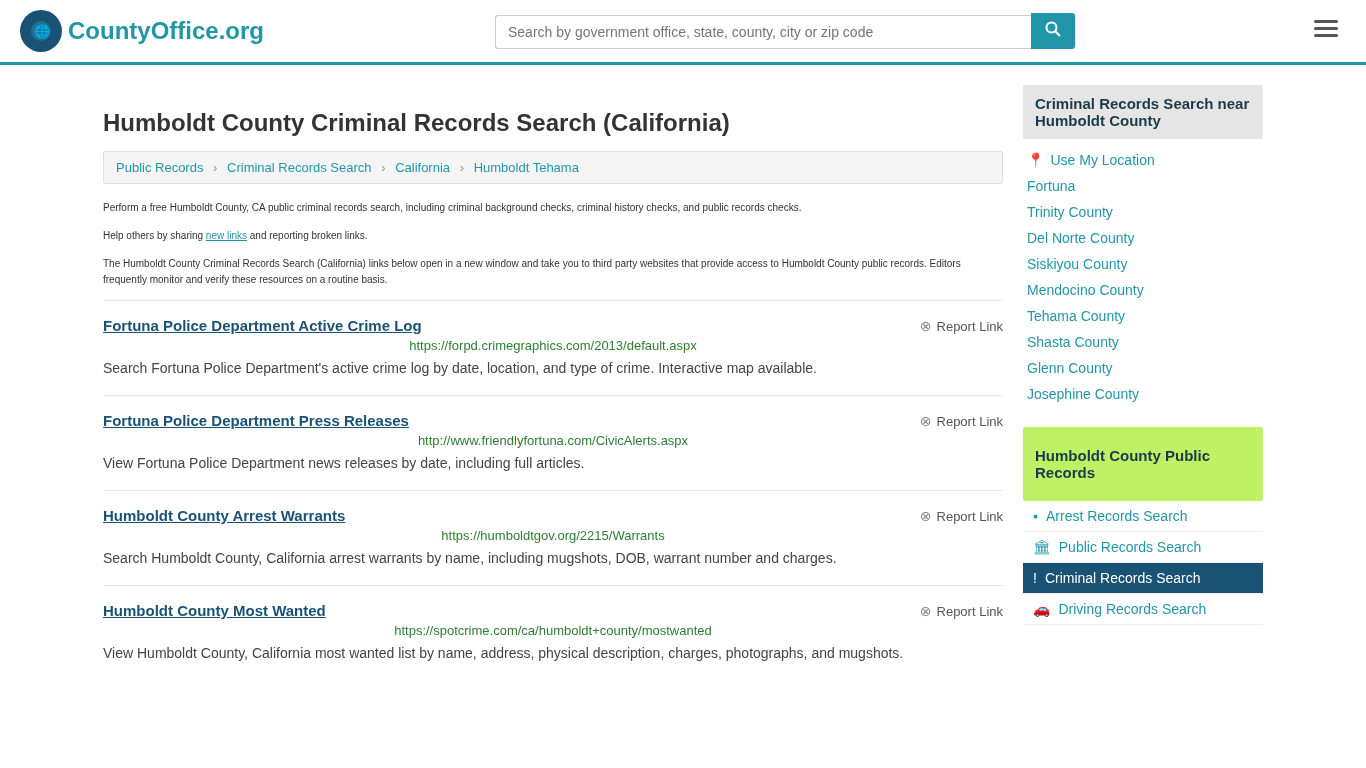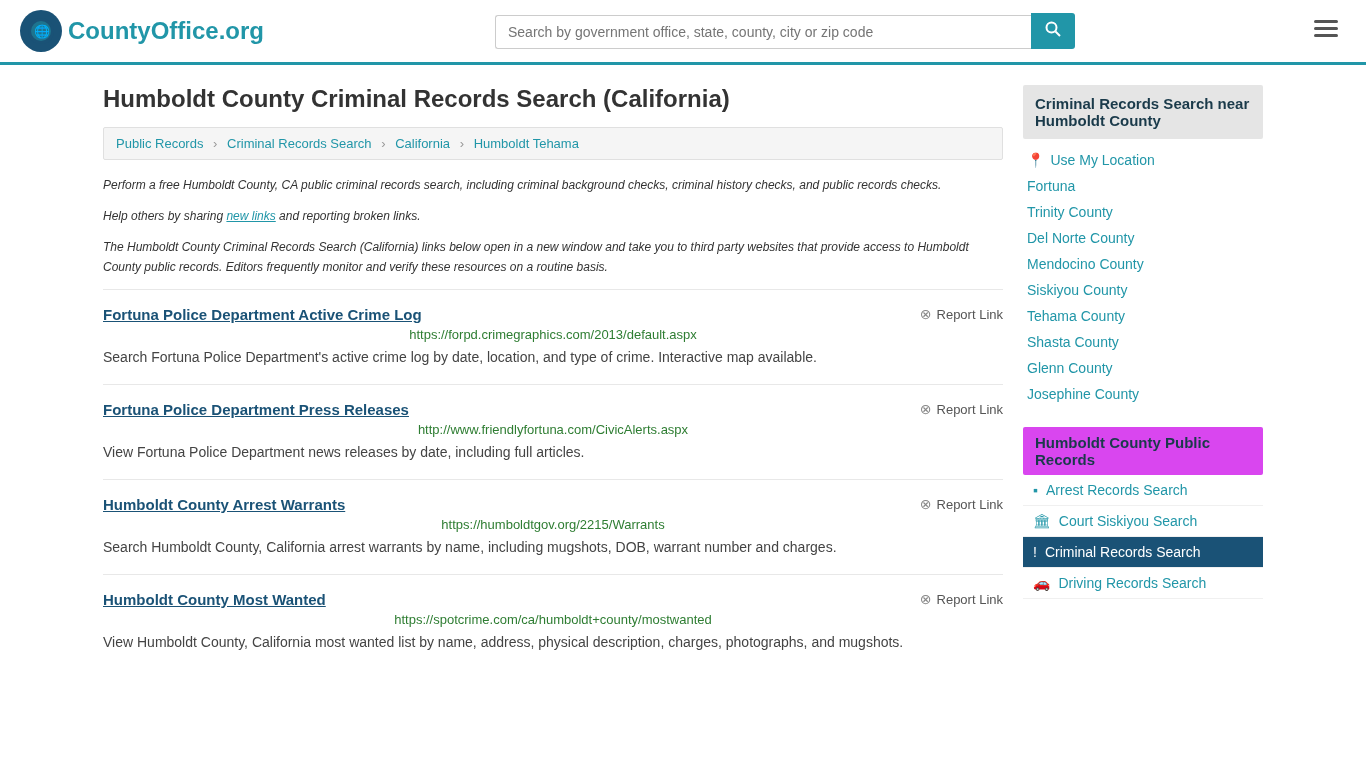--- a/index.html
+++ b/index.html
@@ -74,20 +74,21 @@
     
     .main-container {
       max-width: 1200px;
       margin: 0 auto;
       padding: 20px 20px;
       display: flex;
       gap: 20px;
     }
     .content-area {
       flex: 1;
+      margin-top: 24px;
     }
     .sidebar {
       width: 240px;
       flex-shrink: 0;
     }
 
     
     .page-title {
       font-size: 24px;
       font-weight: bold;
@@ -108,33 +109,32 @@
     .breadcrumb a {
       color: #2196a8;
       text-decoration: none;
     }
     .breadcrumb .sep { margin: 0 6px; color: #999; }
 
     
     .desc-para {
       margin-bottom: 12px;
       line-height: 1.6;
-      font-size: 12px;
-      font-style: italic;
+      font-size: 10px;
     }
     .desc-para a { color: #2196a8; text-decoration: underline; }
 
     
     .record-entry {
       border-top: 1px solid #e8e8e8;
       padding: 16px 0;
     }
     .record-title-row {
       display: flex;
-      align-items: center;
+      align-items: flex-end;
       justify-content: space-between;
       margin-bottom: 4px;
     }
     .record-title {
       font-size: 15px;
       font-weight: bold;
       color: #1a5276;
       text-decoration: underline;
       cursor: pointer;
     }
@@ -202,22 +202,22 @@
     .sidebar-nav-item.active {
       background: #1a5276;
       color: white;
     }
     .sidebar-nav-item .nav-icon {
       font-size: 14px;
       flex-shrink: 0;
     }
     .sidebar-nav-item.active .nav-icon { color: white; }
     .sidebar-records-header {
-      background: #d946ef;
-      padding: 7px 12px;
+      background: #bef264;
+      padding: 20px 12px;
       font-size: 15px;
       font-weight: bold;
       color: #1a3a4a;
       border-radius: 2px;
       margin-bottom: 0;
     }
   </style>
 </head>
 <body>
 
@@ -330,39 +330,39 @@
 
       <div class="sidebar-link">
         <span class="loc-icon">📍</span>
         <span>Use My Location</span>
       </div>
 
       <div id="nearby-links-container">
           <a class="sidebar-link" href="#">Fortuna</a>
           <a class="sidebar-link" href="#">Trinity County</a>
           <a class="sidebar-link" href="#">Del Norte County</a>
+          <a class="sidebar-link" href="#">Siskiyou County</a>
           <a class="sidebar-link" href="#">Mendocino County</a>
-          <a class="sidebar-link" href="#">Siskiyou County</a>
           <a class="sidebar-link" href="#">Tehama County</a>
           <a class="sidebar-link" href="#">Shasta County</a>
           <a class="sidebar-link" href="#">Glenn County</a>
           <a class="sidebar-link" href="#">Josephine County</a>
         </div>
     </div>
 
     <div class="sidebar-section">
       <div class="sidebar-records-header">Humboldt County Public Records</div>
       <div id="nav-items-container">
           <div class="sidebar-nav-item">
             <span class="nav-icon">▪</span>
             <span>Arrest Records Search</span>
           </div>
           <div class="sidebar-nav-item">
             <span class="nav-icon">🏛</span>
-            <span>Court Siskiyou Search</span>
+            <span>Public Records Search</span>
           </div>
           <div class="sidebar-nav-item active">
             <span class="nav-icon">!</span>
             <span>Criminal Records Search</span>
           </div>
           <div class="sidebar-nav-item">
             <span class="nav-icon">🚗</span>
             <span>Driving Records Search</span>
           </div>
         </div>

